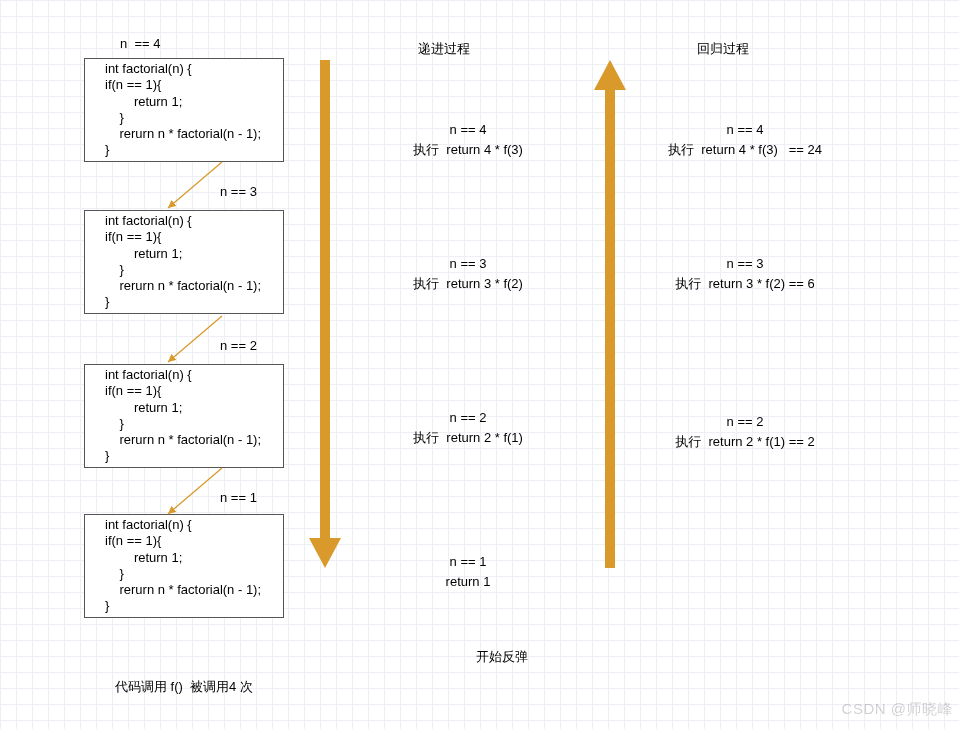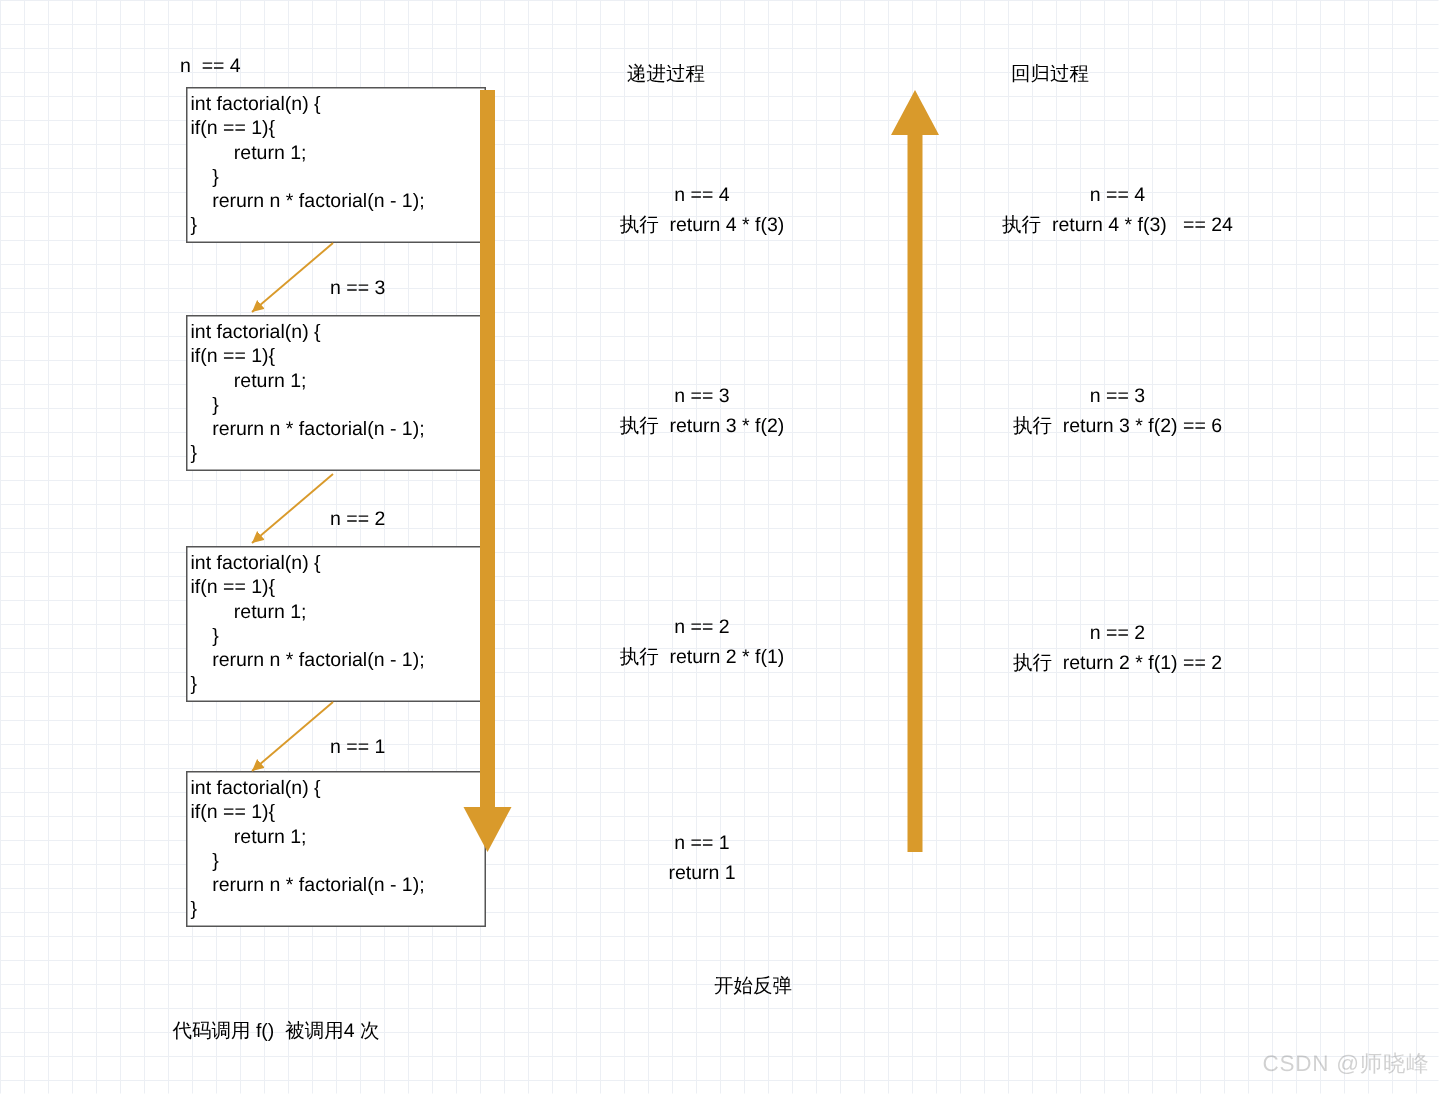--- a/index.html
+++ b/index.html
@@ -16,43 +16,42 @@
     position: relative;
     overflow: hidden;
   }
   .label { position: absolute; white-space: pre; }
   .center { text-align: center; line-height: 1.5; }
   .codebox {
     position: absolute;
     width: 200px; height: 104px;
     border: 1px solid #555;
     background: #fff;
-    padding: 2px 0 2px 2px;
+    padding: 2px 0 2px 20px;
     font-size: 13px;
     line-height: 1.25;
     white-space: pre;
     font-family: Arial, sans-serif;
-    margin-left: 40px;
   }
   .bigarrow { position: absolute; }
   .smallarrow { position: absolute; }
   .watermark {
     position: absolute;
     right: 6px; bottom: 10px;
     color: rgba(0,0,0,0.18);
     font-size: 15px;
     letter-spacing: .5px;
   }
 </style>
 </head>
 <body>
 
 <div class="label" style="left:120px; top:36px;">n  == 4</div>
 <div class="label" style="left:418px; top:40px;">递进过程</div>
-<div class="label" style="left:674px; top:40px;">回归过程</div>
+<div class="label" style="left:697px; top:40px;">回归过程</div>
 
 <div class="codebox" style="left:84px; top:58px;">int factorial(n) {
 if(n == 1){
         return 1;
     }
     rerurn n * factorial(n - 1);
 }</div>
 <div class="codebox" style="left:84px; top:210px;">int factorial(n) {
 if(n == 1){
         return 1;

